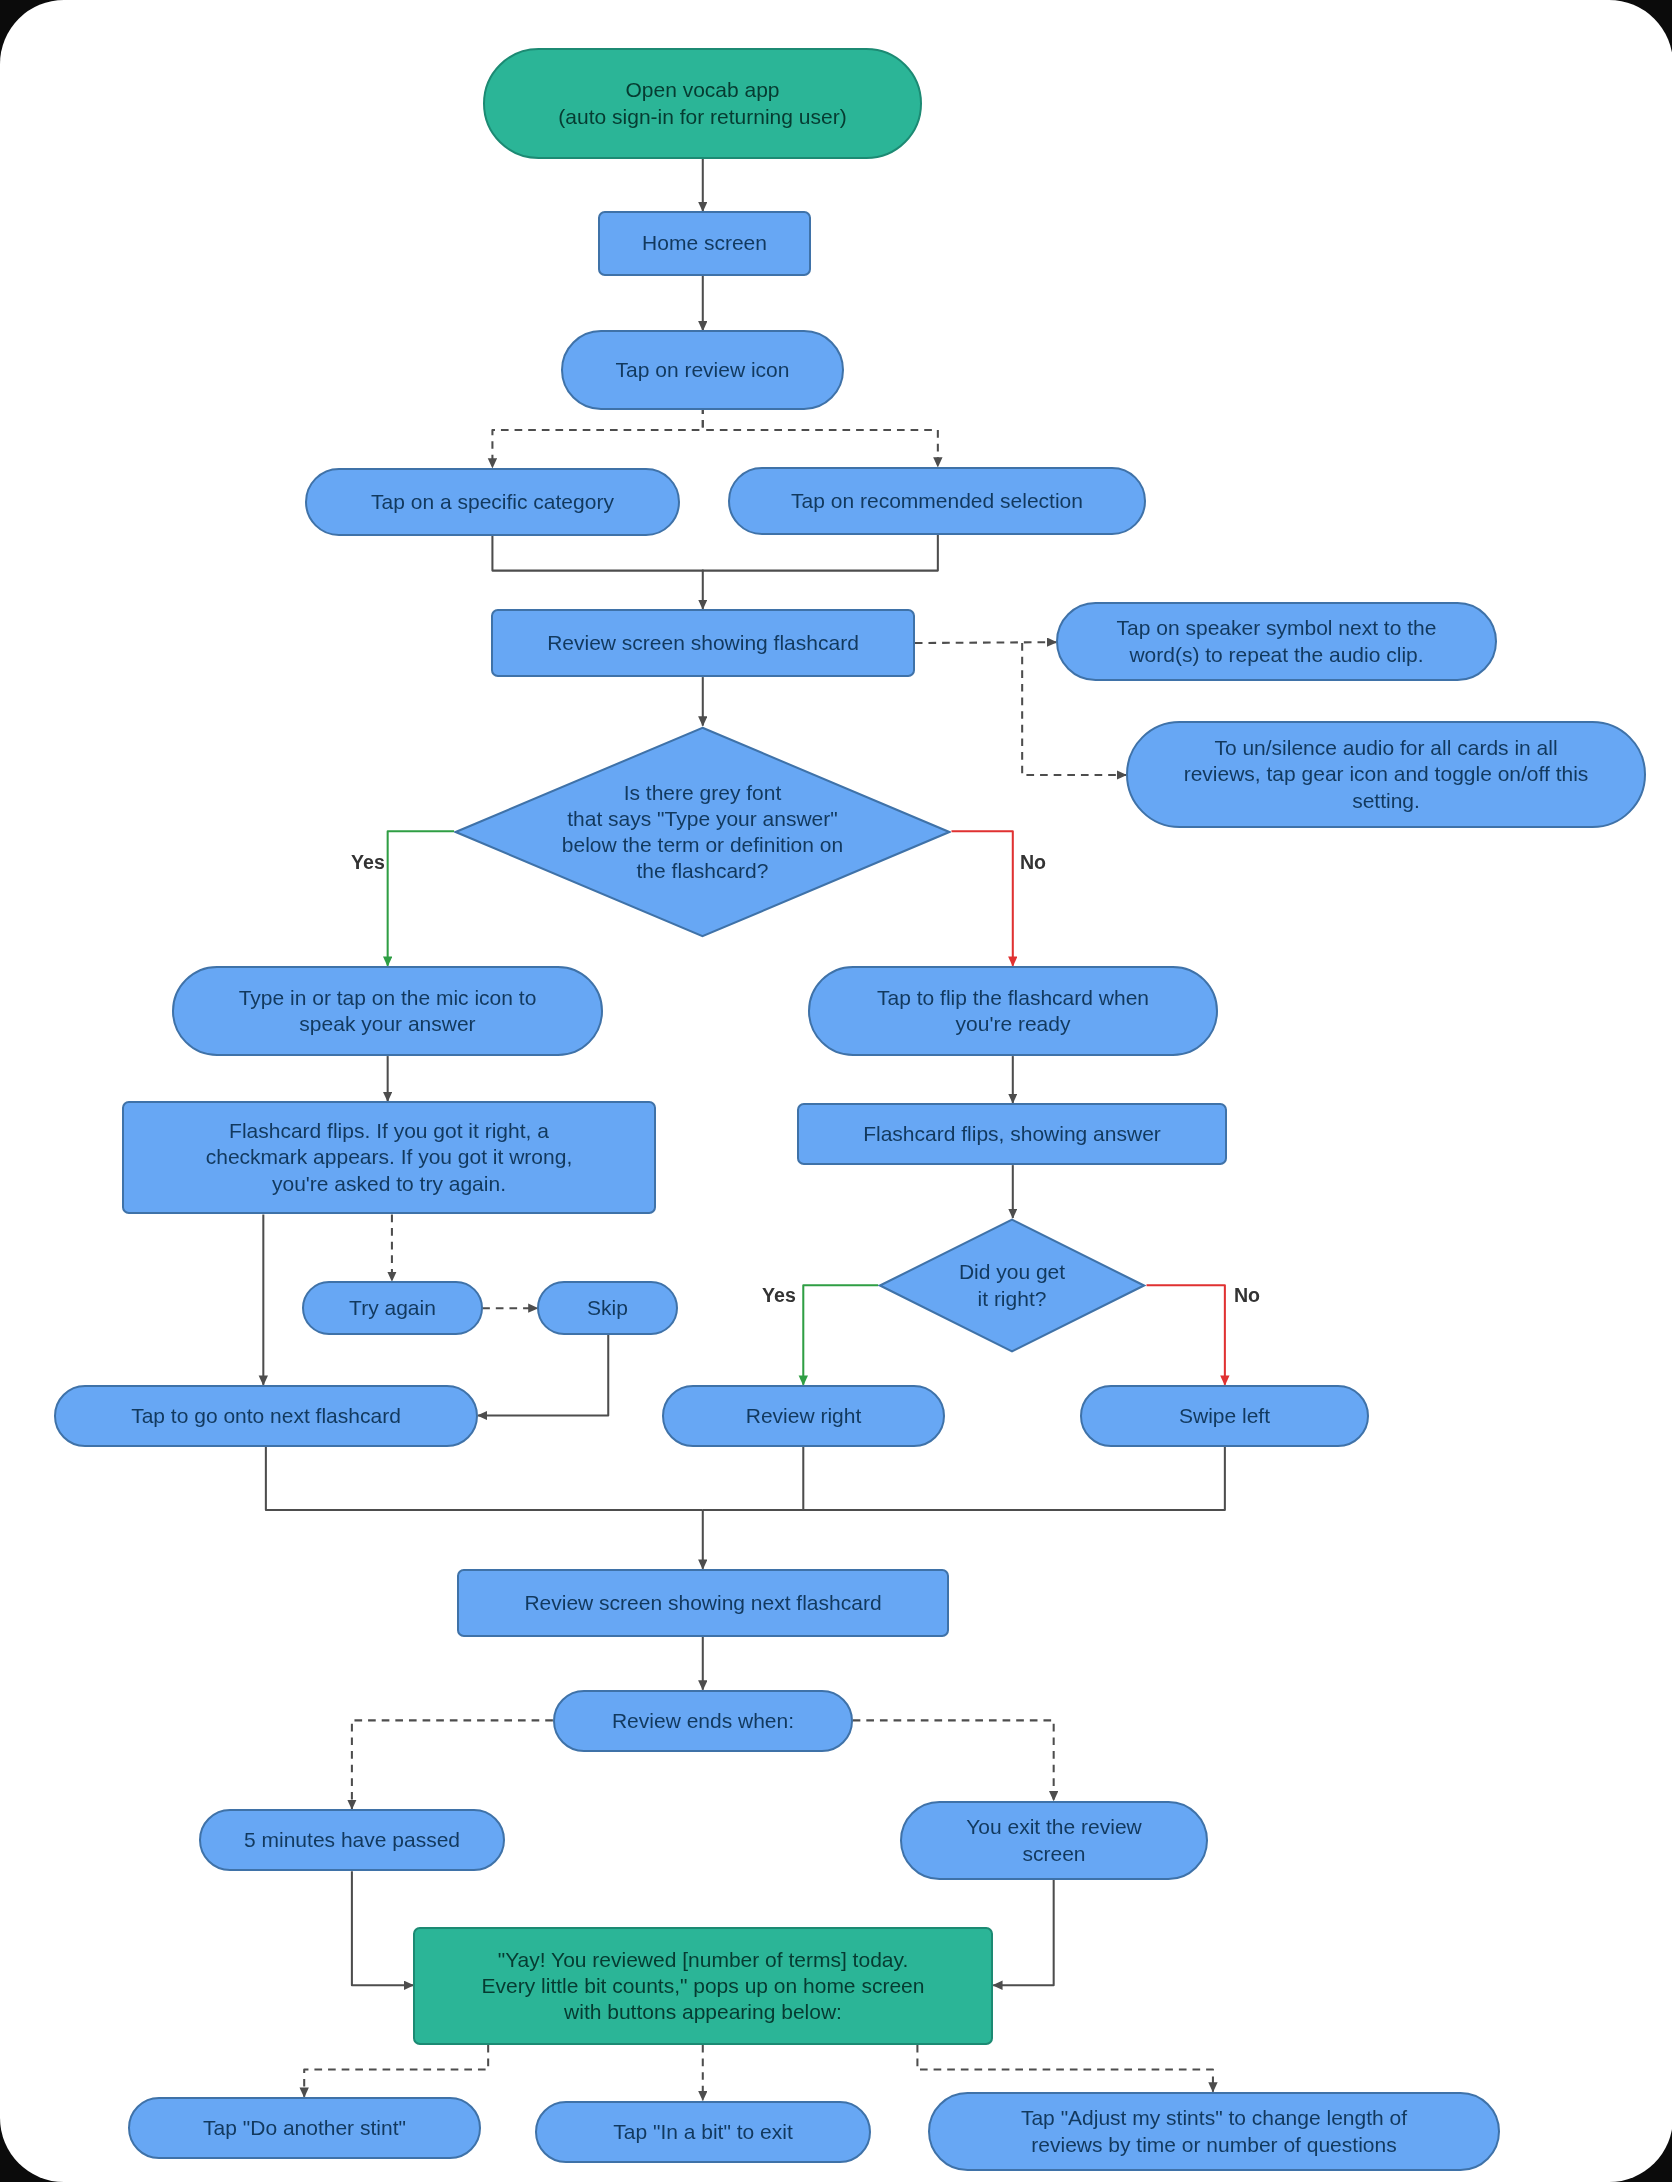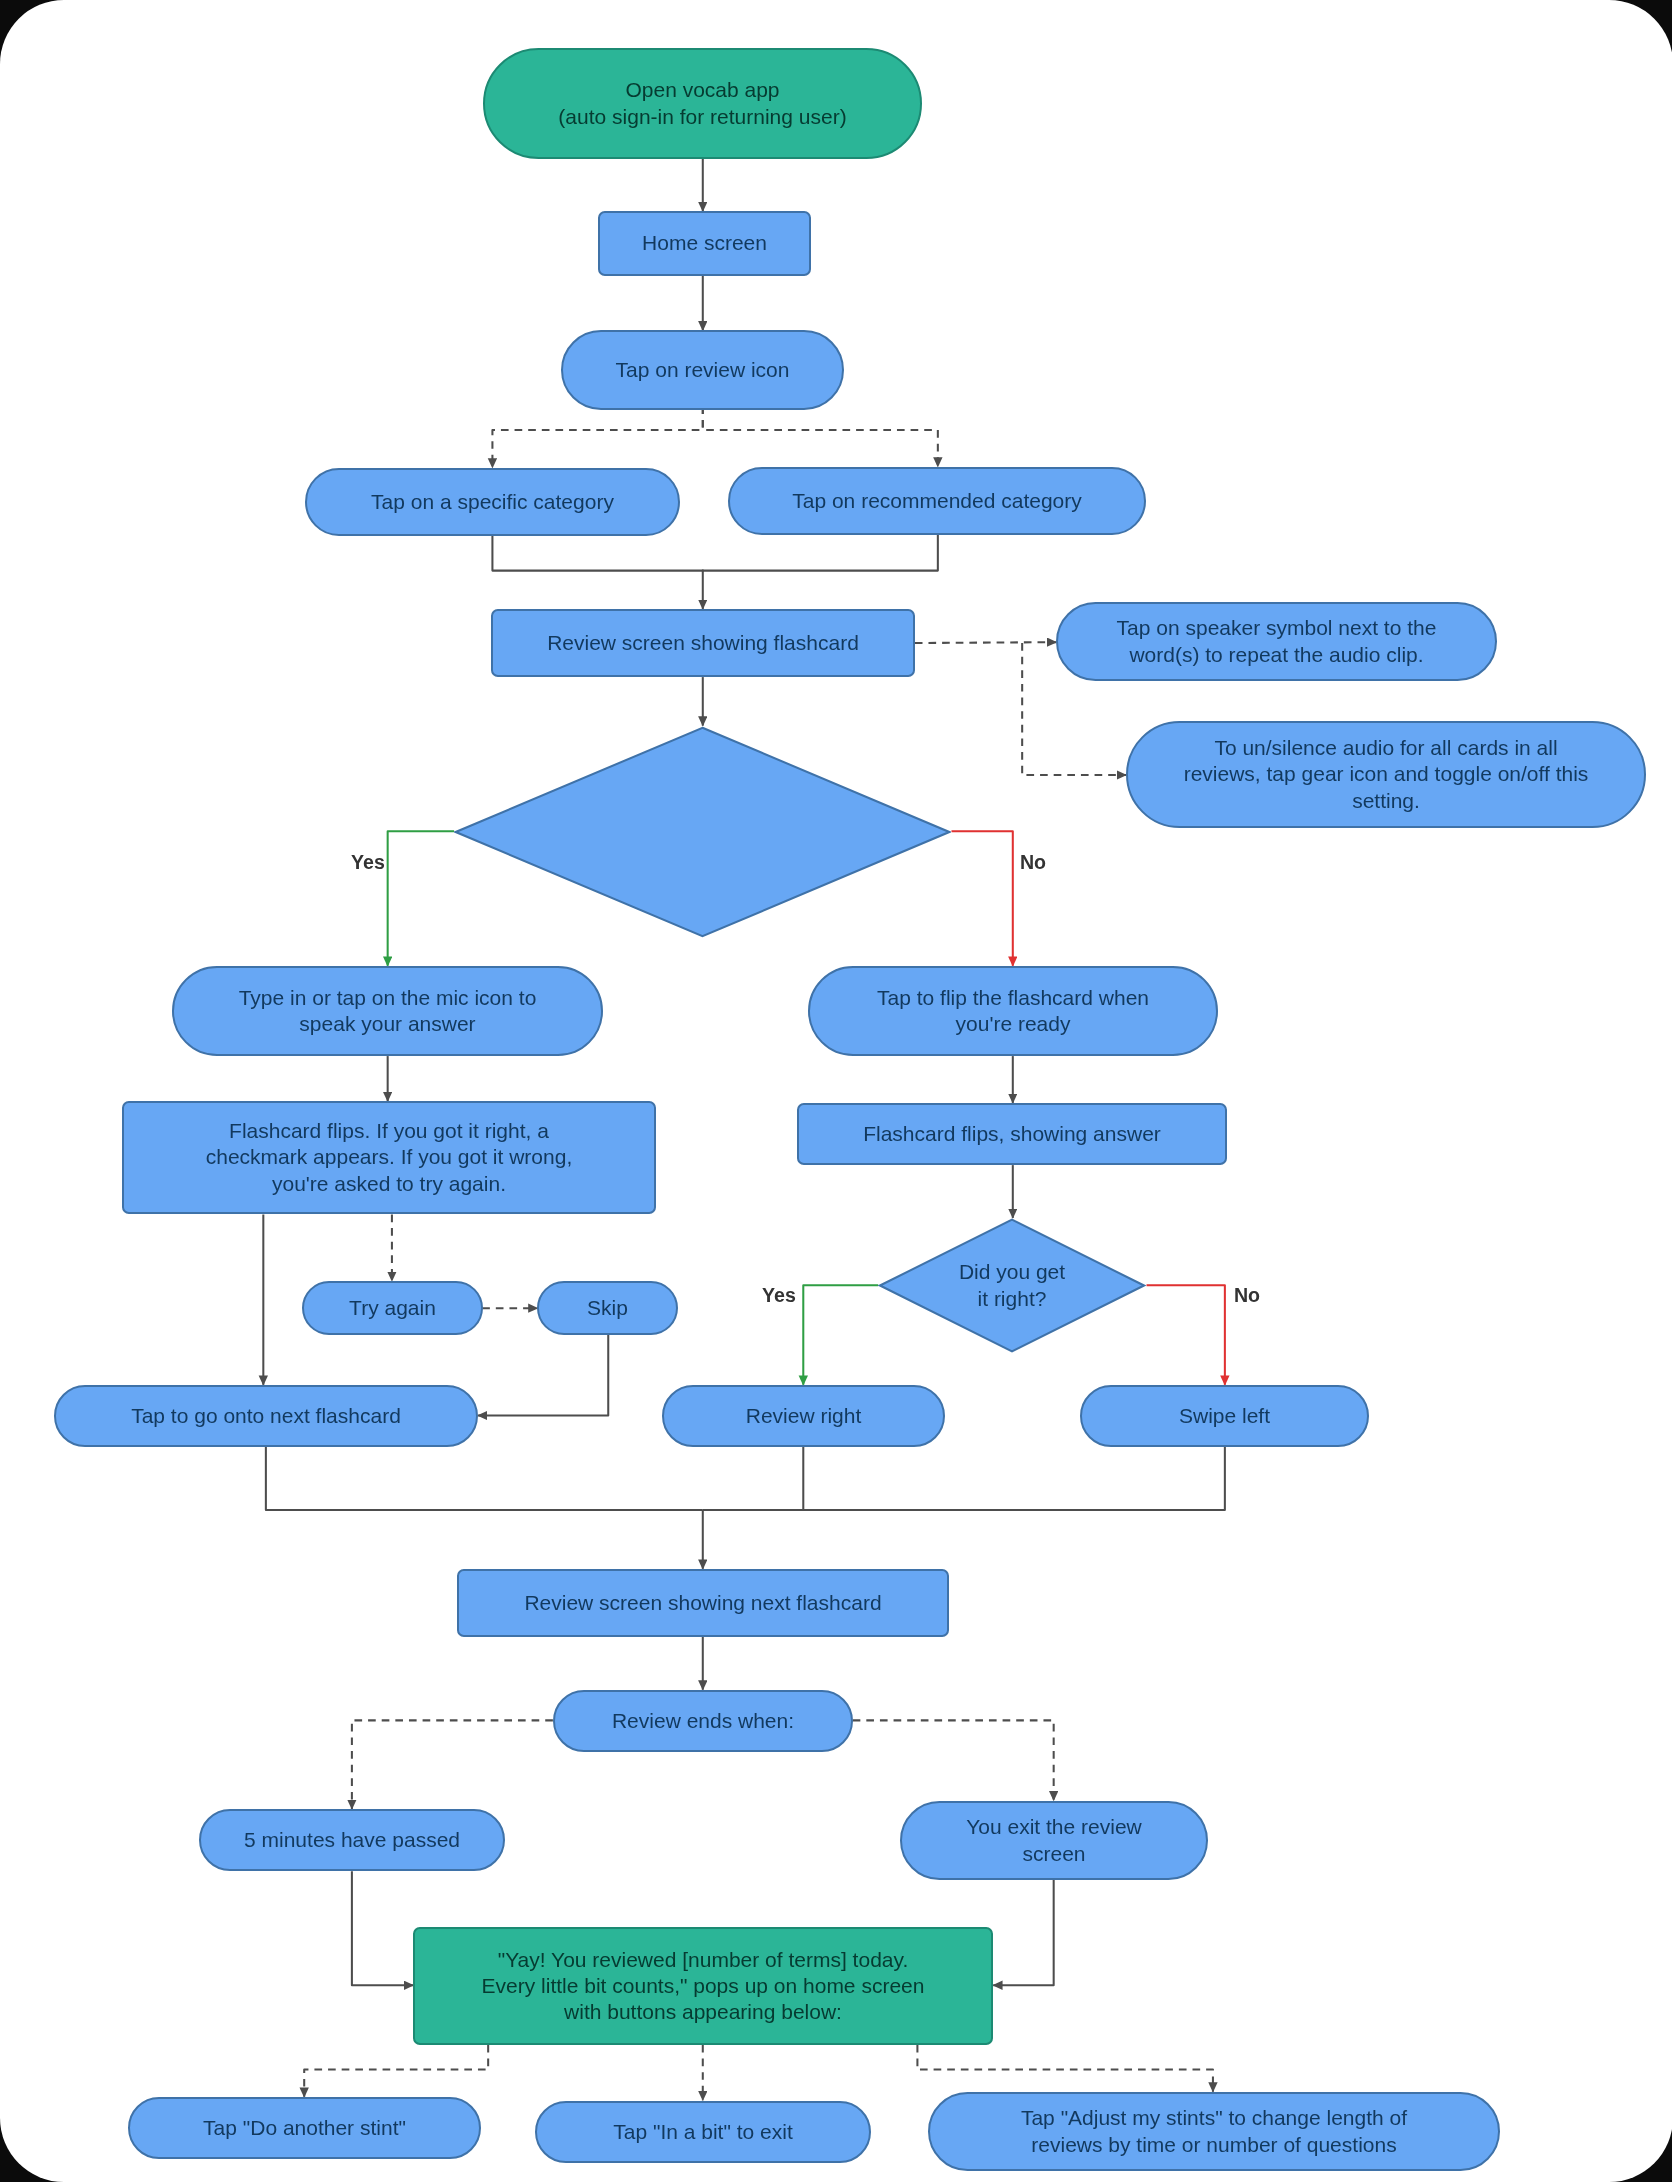--- a/index.html
+++ b/index.html
@@ -101,38 +101,42 @@
         <div class="node rect blue" style="left: 598px; top: 211px; width: 213px; height: 65px;">
           <span class="label">Home screen</span>
         </div>
         <div class="node stadium blue" style="left: 561px; top: 330px; width: 283px; height: 80px;">
           <span class="label">Tap on review icon</span>
         </div>
         <div class="node stadium blue" style="left: 305px; top: 468px; width: 375px; height: 68px;">
           <span class="label">Tap on a specific category</span>
         </div>
         <div class="node stadium blue" style="left: 728px; top: 467px; width: 418px; height: 68px;">
-          <span class="label">Tap on recommended category</span>
+          <span class="label">Tap on recommended selection</span>
         </div>
         <div class="node rect blue" style="left: 491px; top: 609px; width: 424px; height: 68px;">
           <span class="label">Review screen showing flashcard</span>
         </div>
         <div class="node stadium blue" style="left: 1056px; top: 602px; width: 441px; height: 79px;">
           <span class="label">Tap on speaker symbol next to the
 word(s) to repeat the audio clip.</span>
         </div>
         <div class="node stadium blue" style="left: 1126px; top: 721px; width: 520px; height: 107px;">
           <span class="label">To un/silence audio for all cards in all
 reviews, tap gear icon and toggle on/off this
 setting.</span>
         </div>
         <div class="node diamond blue" style="left: 454px; top: 726px; width: 497px; height: 212px;">
           <svg width="497" height="212" viewBox="0 0 584 249">
             <polygon points="292,2 582,124.5 292,247 2,124.5"></polygon>
           </svg>
+          <span class="label">Is there grey font
+that says "Type your answer"
+below the term or definition on
+the flashcard?</span>
         </div>
         <div class="node stadium blue" style="left: 172px; top: 966px; width: 431px; height: 90px;">
           <span class="label">Type in or tap on the mic icon to
 speak your answer</span>
         </div>
         <div class="node stadium blue" style="left: 808px; top: 966px; width: 410px; height: 90px;">
           <span class="label">Tap to flip the flashcard when
 you're ready</span>
         </div>
         <div class="node rect blue" style="left: 122px; top: 1101px; width: 534px; height: 113px;">

